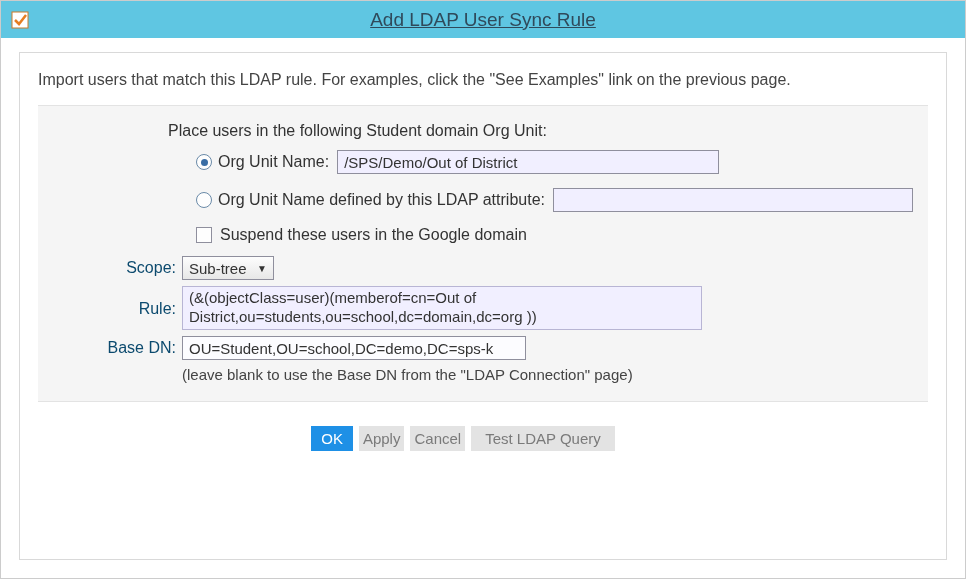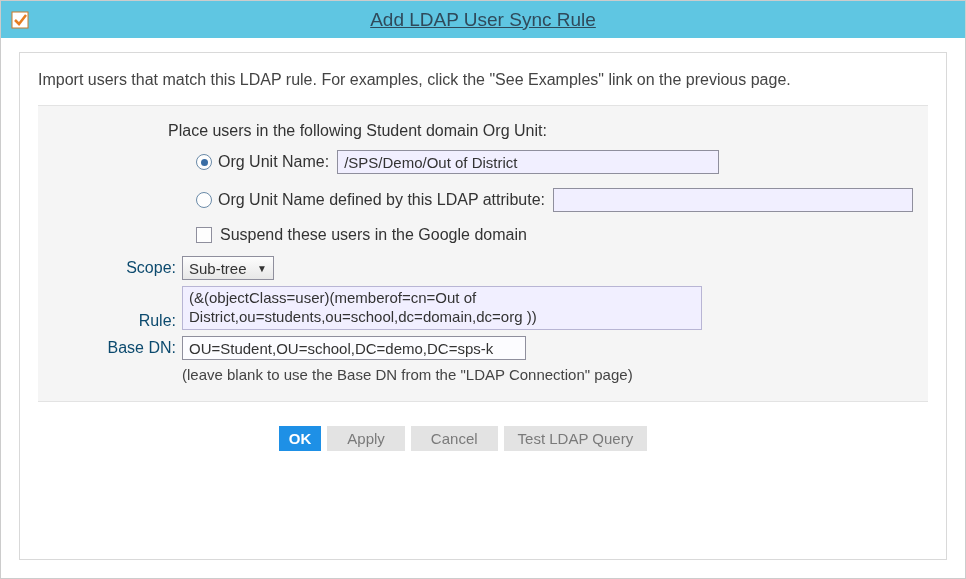--- a/index.html
+++ b/index.html
@@ -186,21 +186,21 @@
     background: #f1efff;
     width: 520px;
     height: 44px;
     padding: 2px 6px;
     box-sizing: border-box;
     resize: none;
     line-height: 1.25;
     overflow: hidden;
   }
   .field-row.rule-row {
-    align-items: flex-end;
+    align-items: center;
   }
   .field-row.rule-row .field-label {
     padding-top: 2px;
   }
   .basedn-input {
     width: 344px;
   }
   .hint {
     margin-left: 134px;
     font-size: 15px;
@@ -209,30 +209,30 @@
   }
   .button-bar {
     margin-top: 24px;
     display: flex;
     justify-content: center;
     gap: 6px;
     padding-right: 40px;
   }
   .btn {
     font-size: 15px;
-    padding: 4px 20px;
+    padding: 4px 4px;
     border: none;
     background: #e3e3e3;
     color: #7a7a7a;
     cursor: default;
   }
   .btn.primary {
     background: #1e90e6;
     color: #fff;
-    font-weight: 700;
+    font-weight: 400;
     padding: 4px 10px;
     text-align: right;
   }
   .btn.test {
     padding: 4px 14px;
   }
 </style>
 </head>
 <body>
 

